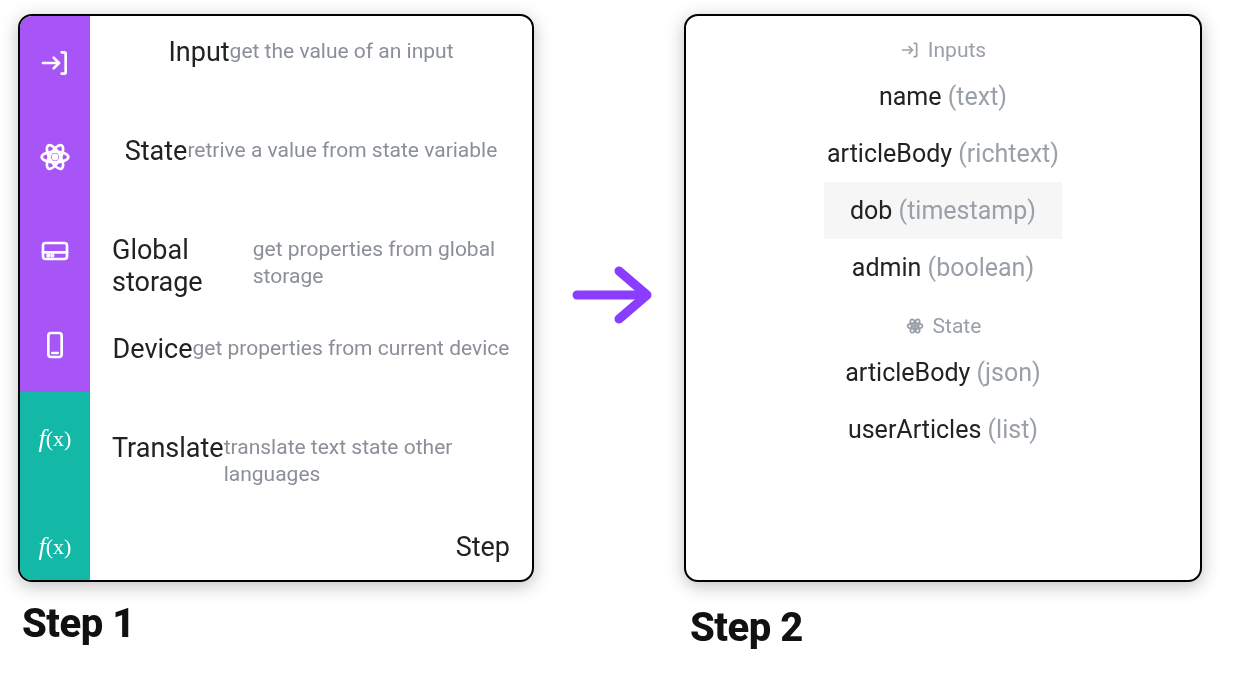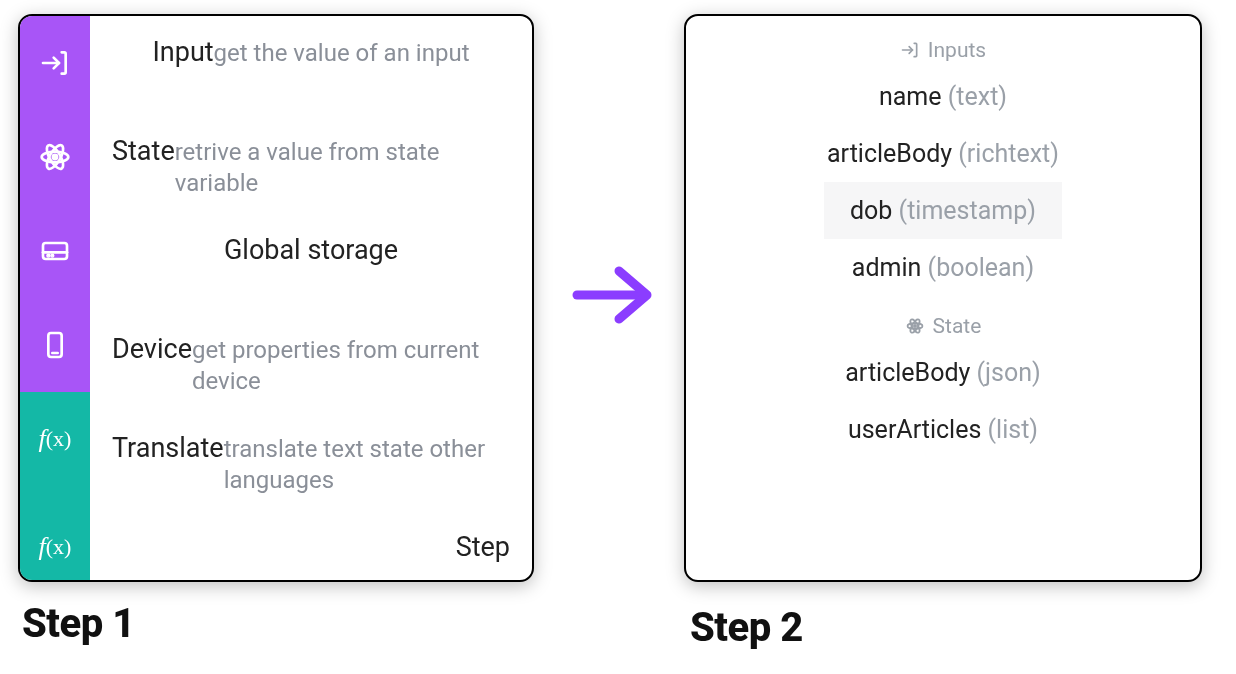--- a/index.html
+++ b/index.html
@@ -53,21 +53,21 @@
     display: flex;
     justify-content: center;
   }
   .left-item .title {
     font-size: 27px;
     color: #222;
     font-weight: 400;
     line-height: 1.2;
   }
   .left-item .desc {
-    font-size: 24px;
+    font-size: 21px;
     color: #8a8f98;
     font-weight: 400;
     line-height: 1.3;
     margin-top: 2px;
   }
   
   .panel-right {
     left: 684px;
     top: 14px;
     width: 518px;
@@ -175,20 +175,21 @@
     <div class="left-item">
       <div class="title">Input</div>
       <div class="desc">get the value of an input</div>
     </div>
     <div class="left-item">
       <div class="title">State</div>
       <div class="desc">retrive a value from state variable</div>
     </div>
     <div class="left-item">
       <div class="title">Global storage</div>
+      <div class="desc">get properties from global storage</div>
     </div>
     <div class="left-item">
       <div class="title">Device</div>
       <div class="desc">get properties from current device</div>
     </div>
     <div class="left-item">
       <div class="title">Translate</div>
       <div class="desc">translate text state other languages</div>
     </div>
     <div class="left-item" style="flex:0.5; justify-content:flex-end; padding-bottom:4px;">

